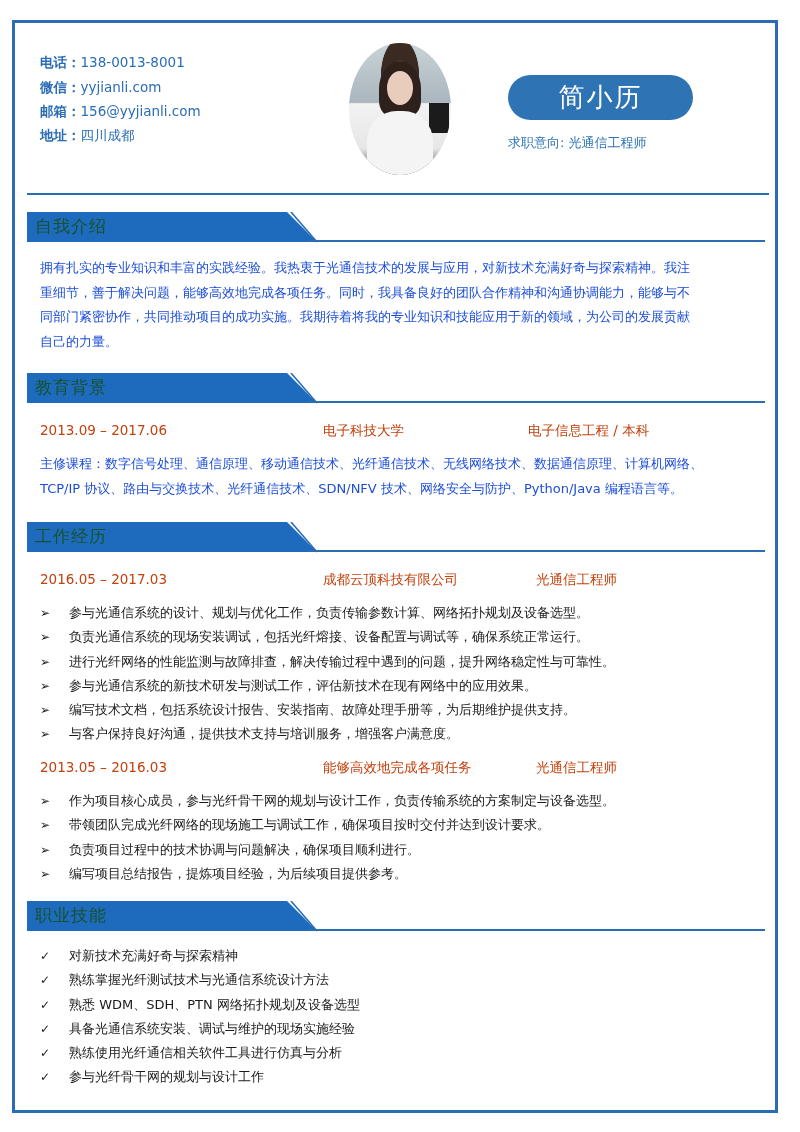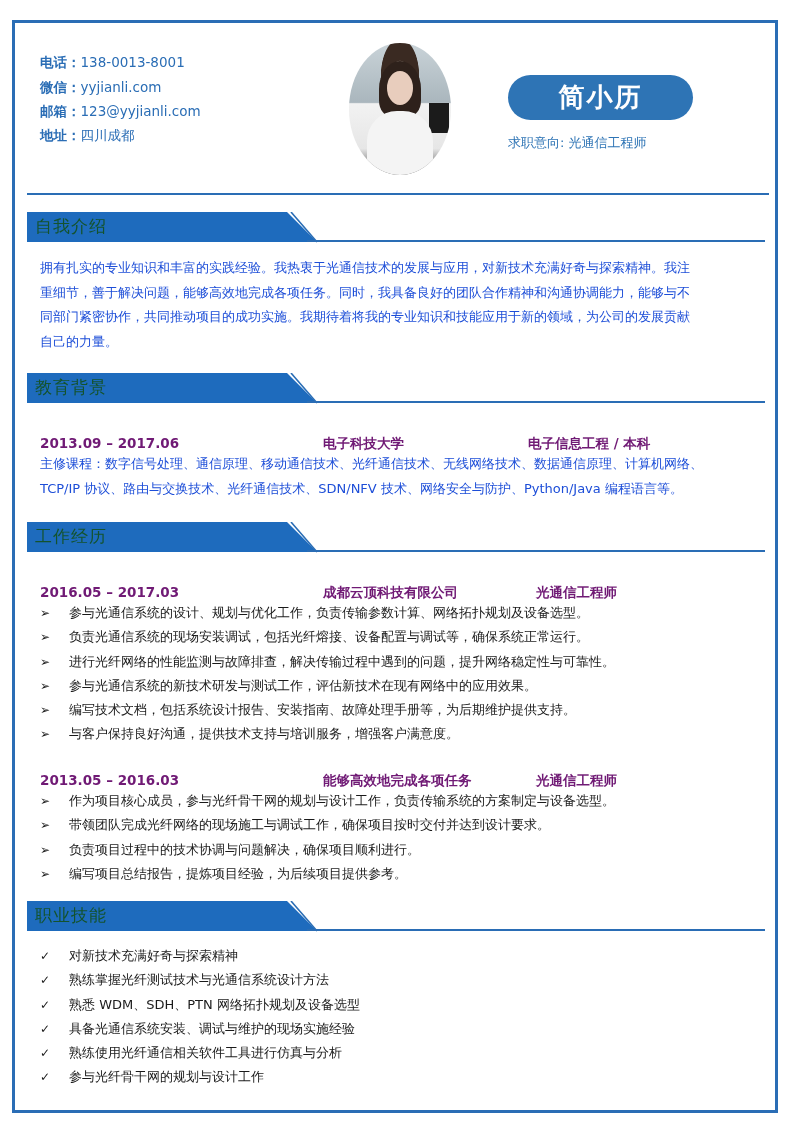--- a/index.html
+++ b/index.html
@@ -10,50 +10,50 @@
   .contact .k { font-weight: bold; }
   .photo { position: absolute; left: 349px; top: 43px; width: 102px; height: 132px; border-radius: 50%; overflow: hidden;
            background: radial-gradient(ellipse at 50% 30%, #e9d7cb 0 16%, transparent 17%),
                        radial-gradient(ellipse at 50% 25%, #3a2a22 0 26%, transparent 27%),
                        linear-gradient(180deg, #c9d3d8 0%, #aab6bd 45%, #f2f2f2 46%, #e6e6e6 80%, #4a4a4a 100%); }
   .photo .shirt { position: absolute; left: 18px; top: 68px; width: 66px; height: 70px; background: #f4f4f4; border-radius: 30px 30px 0 0; }
   .photo .face { position: absolute; left: 38px; top: 28px; width: 26px; height: 34px; background: #e8cdbd; border-radius: 50%; }
   .photo .hair { position: absolute; left: 30px; top: 18px; width: 42px; height: 56px; background: #2e211b; border-radius: 50% 50% 30% 30%; }
   .photo .monitor { position: absolute; left: 80px; top: 60px; width: 20px; height: 30px; background: #1b1b1b; }
   .name-pill { position: absolute; left: 508px; top: 75px; width: 185px; height: 45px; border-radius: 23px; background: #2e74b5;
-               color: #fff; font-size: 26px; font-weight: bold; text-align: center; line-height: 45px; letter-spacing: 2px; }
+               color: #fff; font-size: 26px; font-weight: normal; text-align: center; line-height: 45px; letter-spacing: 2px; }
   .intent { position: absolute; left: 508px; top: 134px; width: 185px; text-align: left; font-size: 13px; color: #2e74b5; }
   .divider { position: absolute; left: 27px; top: 193px; width: 742px; height: 2px; background: #2a6db5; }
 
   .sec-head { position: absolute; left: 27px; width: 740px; height: 31px; }
   .sec-head .bar { position: absolute; left: 0; top: 0; width: 290px; height: 30px; background: #1e6bbd;
                    clip-path: polygon(0 0, 260px 0, 290px 30px, 0 30px); }
   .sec-head .slash { position: absolute; left: 262px; top: 0; width: 44px; height: 31px; }
   .sec-head .line { position: absolute; left: 280px; top: 28px; width: 458px; height: 2px; background: #2a6db5; }
   .sec-head .title { position: absolute; left: 8px; top: 3px; font-size: 17px; color: #14532d; letter-spacing: 1px; font-family: Liberation Mono, monospace; }
 
   .para { position: absolute; left: 40px; width: 720px; font-size: 13px; line-height: 24.5px; color: #1d4ed8; }
-  .row { position: absolute; left: 40px; font-size: 13.5px; font-weight: bold; color: #701a75; margin-top: 13px; }
+  .row { position: absolute; left: 40px; font-size: 13.5px; font-weight: normal; color: #c2410c; }
   .bullets { position: absolute; left: 40px; width: 720px; font-size: 13px; line-height: 24.3px; color: #1a1a1a; list-style: none; }
   .bullets li { position: relative; padding-left: 29px; white-space: nowrap; }
   .bullets li .mk { position: absolute; left: 0; top: 0; width: 14px; text-align: left; font-size: 12px; }
 </style>
 </head>
 <body>
 
 <div class="frame"></div>
 
 <div class="contact" style="top:53px">
   <span class="k">电话：</span><span>138-0013-8001</span>
 </div>
 <div class="contact" style="top:78px">
   <span class="k">微信：</span><span>yyjianli.com</span>
 </div>
 <div class="contact" style="top:102px">
-  <span class="k">邮箱：</span><span>123@yyjianli.com</span>
+  <span class="k">邮箱：</span><span>156@yyjianli.com</span>
 </div>
 <div class="contact" style="top:126px">
   <span class="k">地址：</span><span>四川成都</span>
 </div>
 
 <div class="photo">
   <div class="monitor"></div>
   <div class="hair"></div>
   <div class="shirt"></div>
   <div class="face"></div>

